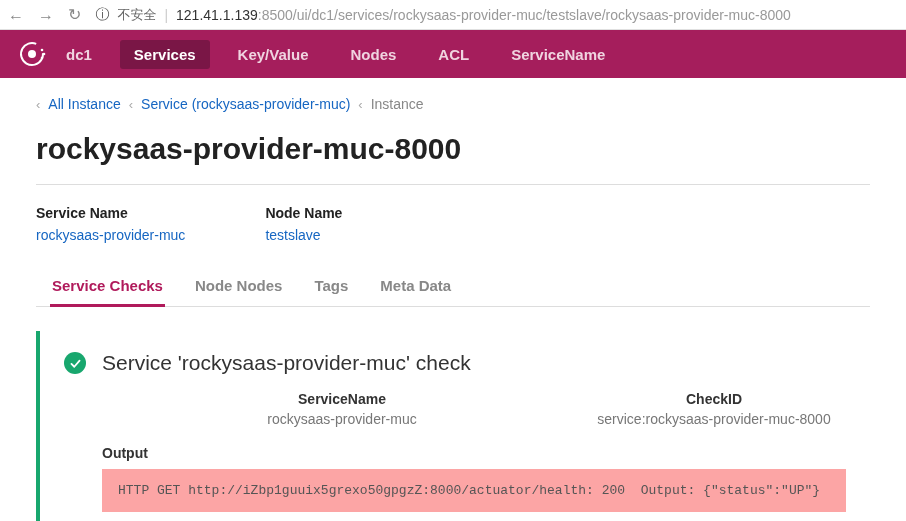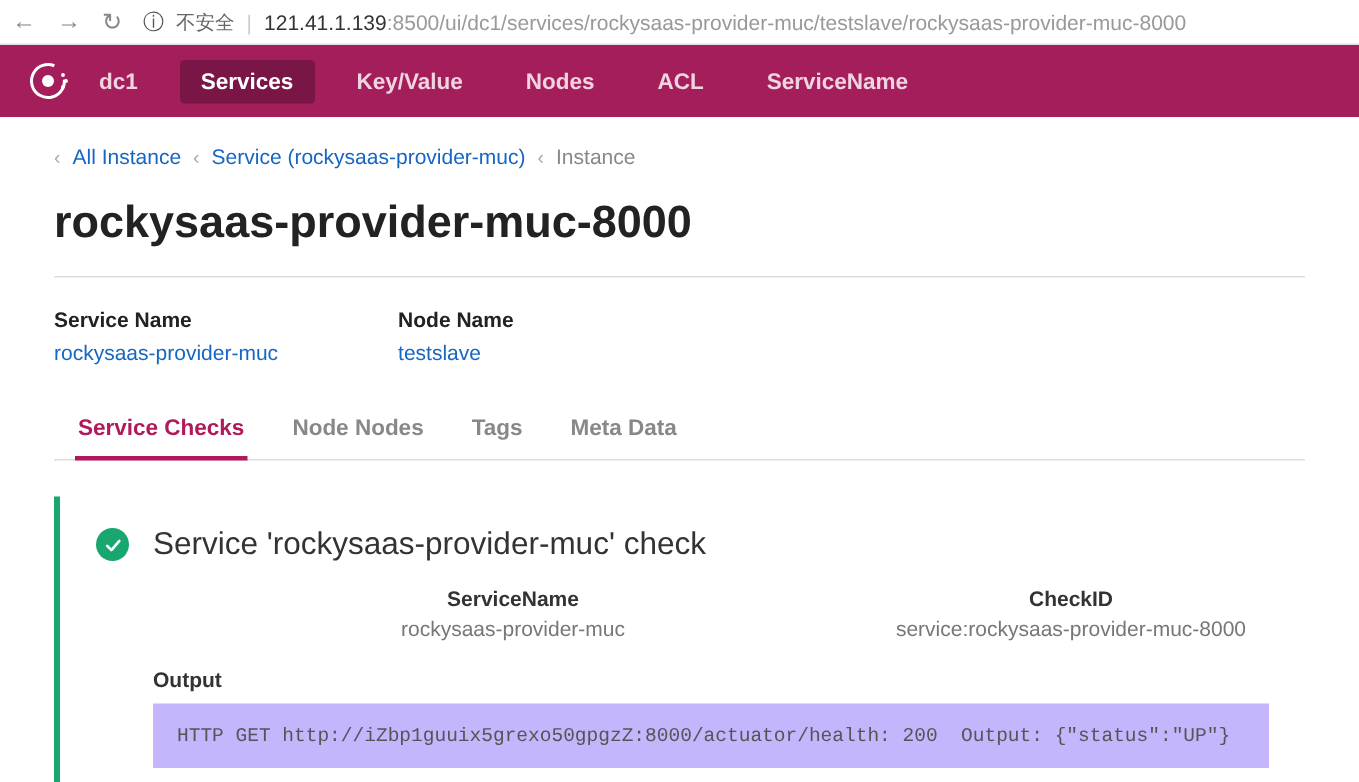--- a/index.html
+++ b/index.html
@@ -39,21 +39,21 @@
     .check-header { display: flex; align-items: center; gap: 16px; margin-bottom: 16px; }
     .check-icon { width: 22px; height: 22px; background: #18a76e; border-radius: 50%; display: flex; align-items: center; justify-content: center; flex-shrink: 0; }
     .check-icon svg { width: 13px; height: 13px; }
     .check-title { font-size: 21px; font-weight: 500; color: #333; }
     .check-body { padding-left: 38px; }
     .check-row { display: flex; margin-bottom: 18px; }
     .check-col { flex: 0 0 480px; text-align: center; }
     .check-col:last-child { flex: 1; }
     .check-field-label { font-size: 14px; font-weight: 600; color: #333; margin-bottom: 4px; }
     .check-field-value { font-size: 14px; color: #777; }
-    .output-box { background: #c4b5fd; padding: 14px 16px; font-family: "SFMono-Regular", Consolas, "Courier New", monospace; font-size: 13px; color: #555; white-space: pre-wrap; word-break: break-all; margin-top: 8px; }
+    .output-box { background: #fca5a5; padding: 14px 16px; font-family: "SFMono-Regular", Consolas, "Courier New", monospace; font-size: 13px; color: #555; white-space: pre-wrap; word-break: break-all; margin-top: 8px; }
   </style>
 </head>
 <body>
 
 <div class="browser-bar">
   <span class="arrow">←</span>
   <span class="arrow">→</span>
   <span class="arrow">↻</span>
   <div class="url-display">
     <span>ⓘ</span>

